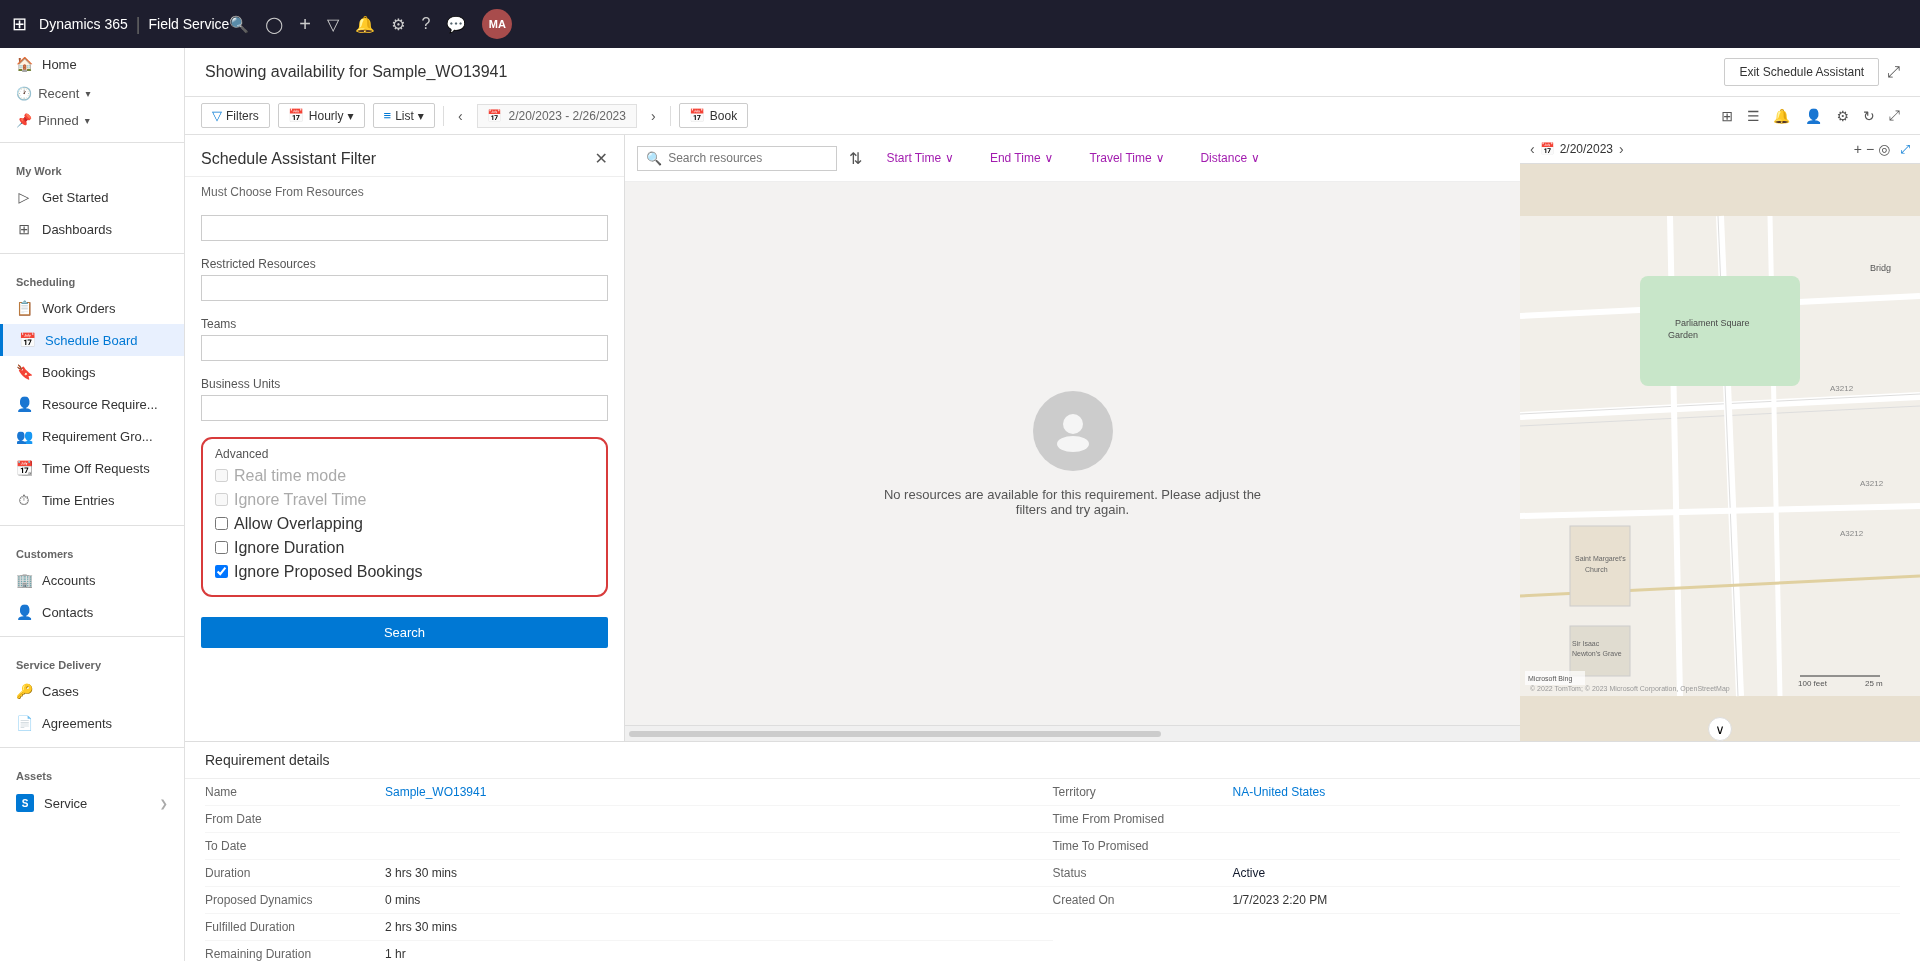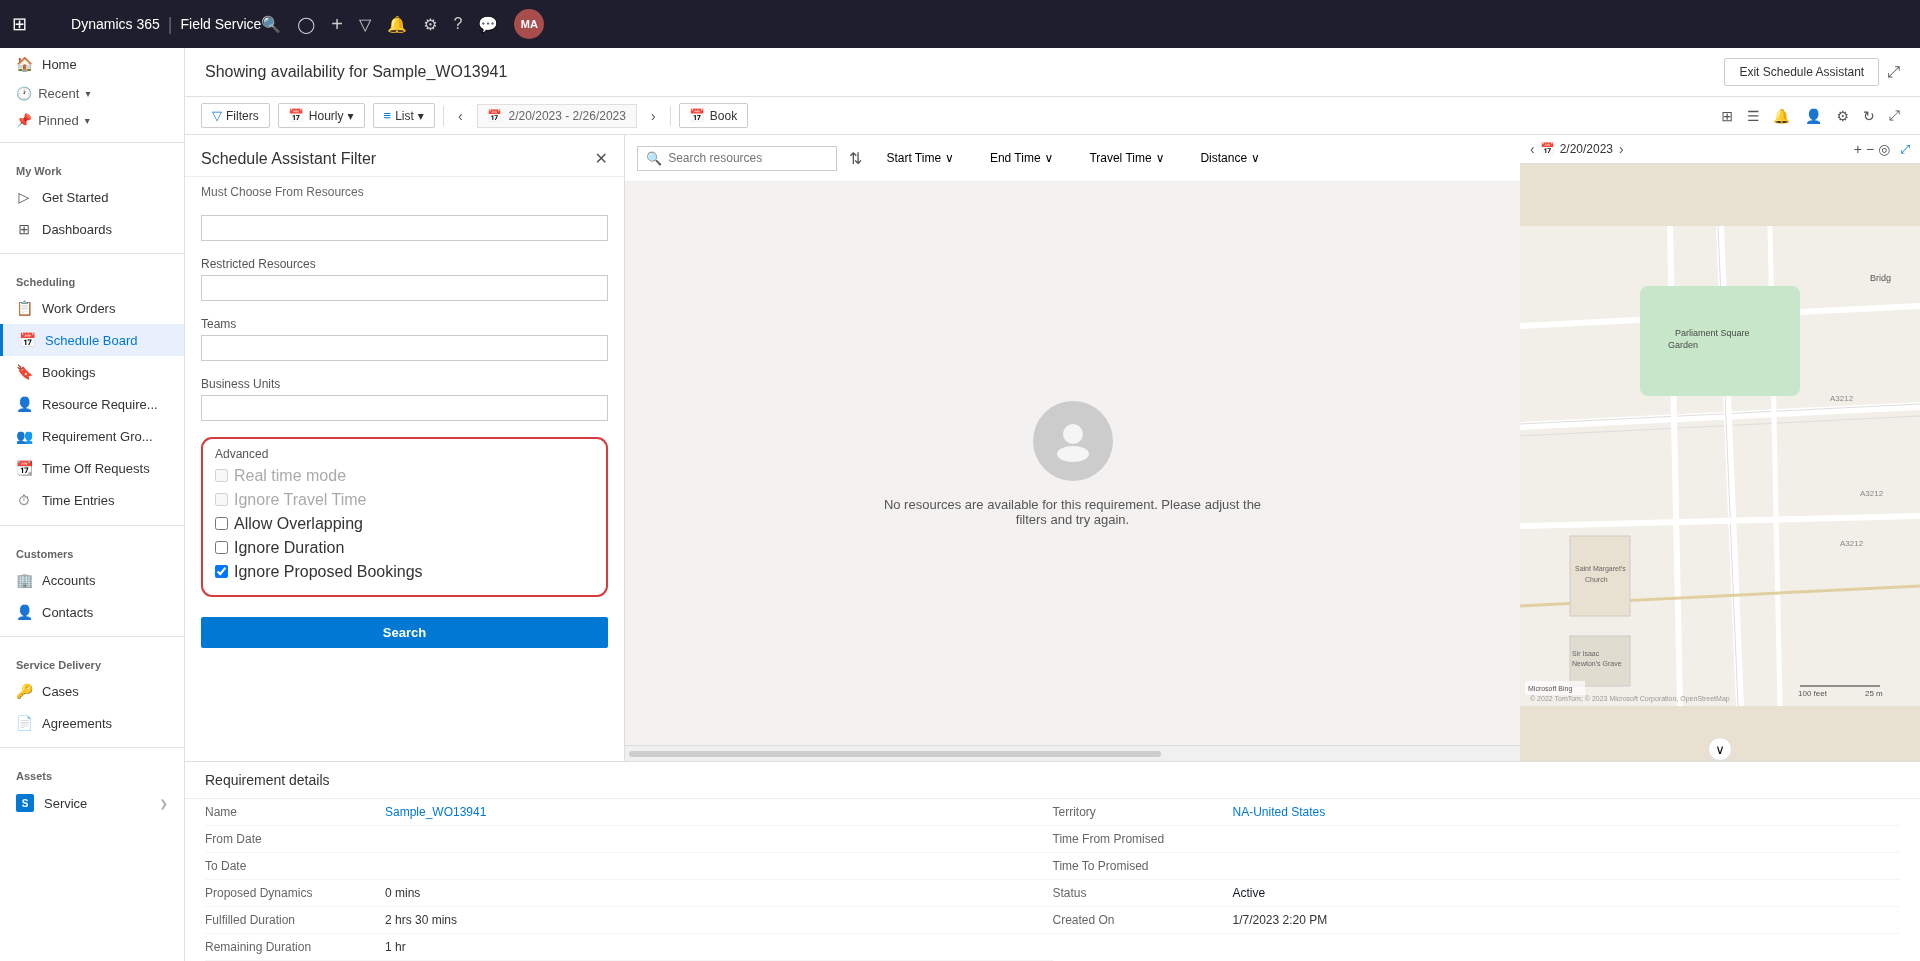--- a/index.html
+++ b/index.html
@@ -16,21 +16,21 @@
       gap: 12px;
       position: fixed;
       top: 0; left: 0; right: 0;
       z-index: 100;
     }
     .top-nav-grid { display: grid; grid-template-columns: 1fr auto; width: 100%; }
     .top-nav-left { display: flex; align-items: center; gap: 12px; }
     .top-nav-right { display: flex; align-items: center; gap: 16px; }
     .waffle-icon { color: white; font-size: 18px; cursor: pointer; }
     .brand { display: flex; align-items: center; gap: 8px; color: white; }
-    .brand-d365 { font-size: 14px; font-weight: 500; margin-left: 32px; }
+    .brand-d365 { font-size: 14px; font-weight: 500; }
     .brand-divider { color: #666; font-size: 18px; }
     .brand-app { font-size: 14px; }
     .nav-icon { color: #ccc; font-size: 16px; cursor: pointer; }
     .avatar { width: 30px; height: 30px; border-radius: 50%; background: #a84c4c; display: flex; align-items: center; justify-content: center; font-size: 11px; color: white; font-weight: bold; }
 
     
     .app-layout { display: flex; margin-top: 48px; height: calc(100vh - 48px); }
 
     
     .sidebar {
@@ -183,21 +183,20 @@
 
     .search-btn {
       margin: 12px 16px;
       padding: 8px 24px;
       background: #0078d4;
       color: white;
       border: none;
       font-size: 13px;
       cursor: pointer;
       border-radius: 2px;
-      font-weight: bold;
     }
 
     
     .resource-area {
       flex: 1;
       display: flex;
       flex-direction: column;
       overflow: hidden;
     }
     .resource-toolbar {
@@ -218,21 +217,21 @@
       background: white;
     }
     .search-box input { border: none; outline: none; font-size: 12px; flex: 1; }
     .sort-btn { background: none; border: none; cursor: pointer; color: #555; font-size: 14px; }
     .col-header {
       display: flex;
       align-items: flex-end;
       gap: 4px;
       padding: 8px 12px;
       font-size: 12px;
-      color: #000000;
+      color: #a21caf;
       cursor: pointer;
     }
 
     
     .no-resource {
       flex: 1;
       display: flex;
       flex-direction: column;
       align-items: center;
       justify-content: center;
@@ -652,20 +651,24 @@
           </div>
           <div class="req-row">
             <span class="req-label">From Date</span>
             <span class="req-value"></span>
           </div>
           <div class="req-row">
             <span class="req-label">To Date</span>
             <span class="req-value"></span>
           </div>
           <div class="req-row">
+            <span class="req-label">Duration</span>
+            <span class="req-value">3 hrs 30 mins</span>
+          </div>
+          <div class="req-row">
             <span class="req-label">Proposed Dynamics</span>
             <span class="req-value">0 mins</span>
           </div>
           <div class="req-row">
             <span class="req-label">Fulfilled Duration</span>
             <span class="req-value">2 hrs 30 mins</span>
           </div>
           <div class="req-row">
             <span class="req-label">Remaining Duration</span>
             <span class="req-value">1 hr</span>

